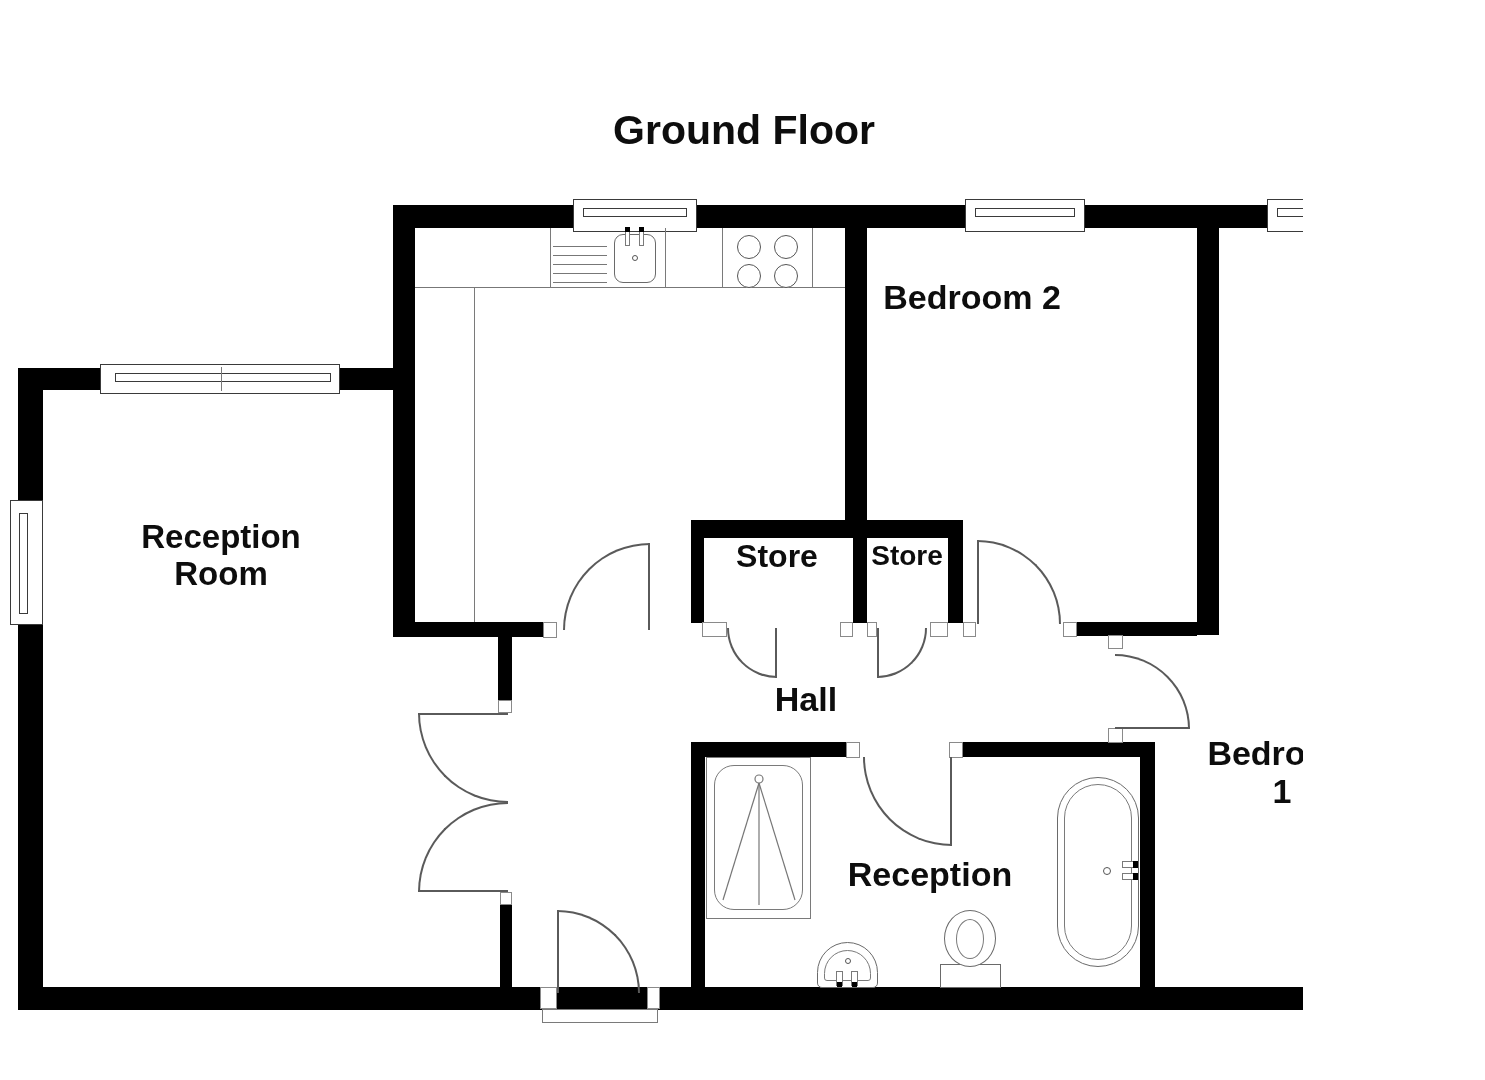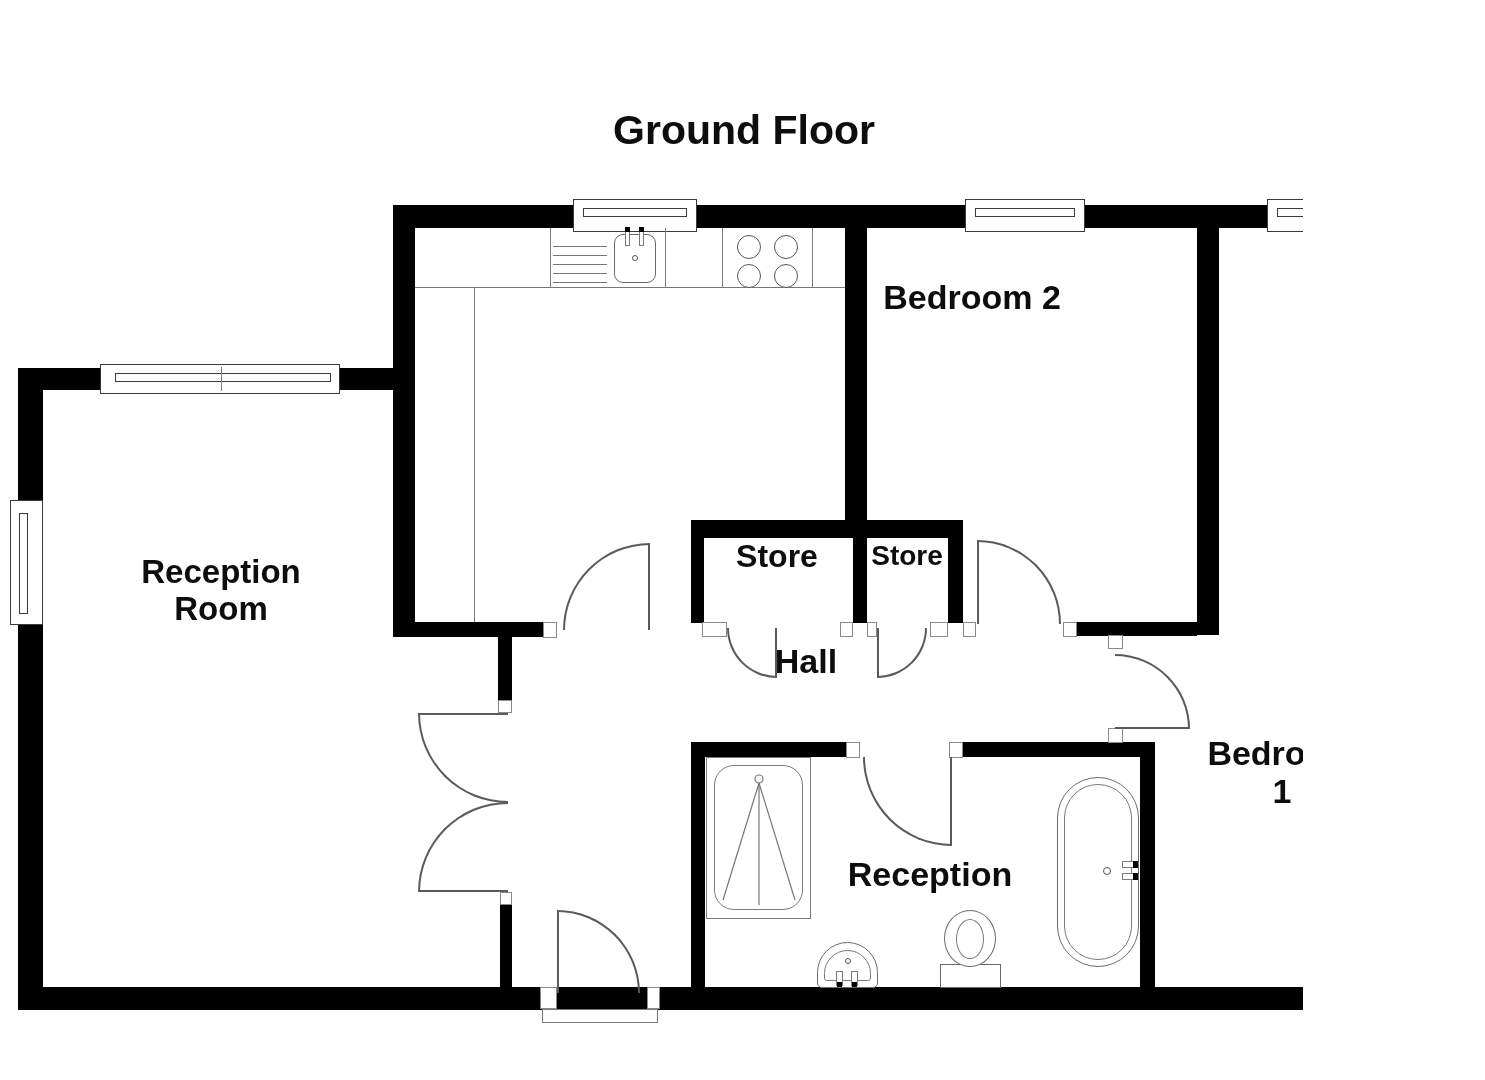--- a/index.html
+++ b/index.html
@@ -139,21 +139,21 @@
   <div class="fxl" style="left:956px;top:919px;width:28px;height:40px;border-radius:50%"></div>
   <div class="fx" style="left:1057px;top:777px;width:82px;height:190px;border-radius:41px"></div>
   <div class="fxl" style="left:1064px;top:784px;width:68px;height:176px;border-radius:34px"></div>
   <div class="circ" style="left:1103px;top:867px;width:8px;height:8px"></div>
   <div class="fxl" style="left:1122px;top:861px;width:14px;height:7px"></div>
   <div class="fxl" style="left:1122px;top:873px;width:14px;height:7px"></div>
   <div class="blk" style="left:1133px;top:861px;width:5px;height:7px"></div>
   <div class="blk" style="left:1133px;top:873px;width:5px;height:7px"></div>
 
   <div class="lbl t-title" style="left:744px;top:131px">Ground Floor</div>
-  <div class="lbl t-recep" style="left:221px;top:591px">Reception Room</div>
+  <div class="lbl t-recep" style="left:221px;top:556px">Reception Room</div>
   <div class="lbl t-room" style="left:972px;top:297px">Bedroom 2</div>
   <div class="lbl t-room" style="left:1282px;top:772px">Bedroom 1</div>
   <div class="lbl t-store1" style="left:777px;top:557px">Store</div>
   <div class="lbl t-store2" style="left:907px;top:556px">Store</div>
-  <div class="lbl t-room" style="left:806px;top:661px">Hall</div>
+  <div class="lbl t-room" style="left:806px;top:699px">Hall</div>
   <div class="lbl t-room" style="left:930px;top:874px">Reception</div>
 
 </div>
 
 </body></html>

